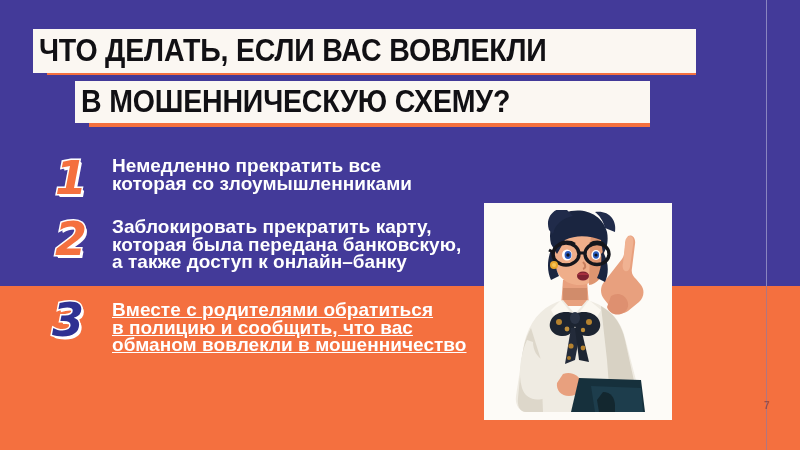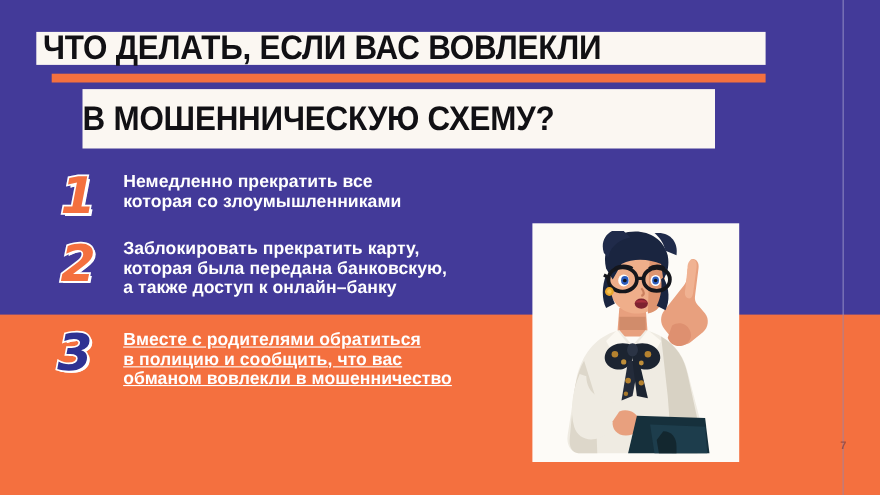--- a/index.html
+++ b/index.html
@@ -47,26 +47,26 @@
     white-space:nowrap;
     display:flex;align-items:center;
     box-sizing:border-box;
   }
   .title-line .txt{
     display:block;
     transform:scaleX(0.92);
     transform-origin:left center;
   }
   .title-line-1{
-    left:33px;top:29px;width:663px;height:30px;
+    left:33px;top:29px;width:663px;height:44px;
     padding-left:6px;font-size:31px;line-height:42px;
   }
   .title-line-2{
-    left:75px;top:81px;width:575px;height:54px;
-    font-size:31px;line-height:42px;
+    left:75px;top:81px;width:575px;height:42px;
+    padding-left:6px;font-size:31px;line-height:42px;
   }
   .title-underline{
     position:absolute;background:#F4703F;height:8px;
   }
   .title-underline-1{left:47px;top:67px;width:649px;}
   .title-underline-2{left:89px;top:119px;width:561px;}
 
   
   .list{
     position:absolute;left:0;top:0;width:470px;height:450px;
@@ -86,21 +86,21 @@
     text-shadow:
       2px 2px 0 #FFFFFF,
       2.5px 2.5px 0 #FFFFFF;
   }
   .num-orange{color:#F4703F;}
   .num-purple{color:#2F3192;}
 
   .item-text{
     position:absolute;left:57px;top:2px;
     color:#FFFFFF;
-    font-size:16px;
+    font-size:19px;
     line-height:17.6px;
     font-weight:600;
     letter-spacing:0.05px;
     white-space:nowrap;
   }
   .item-3 .item-text{left:60px;top:4px;text-decoration:underline;}
 
   
   .photo-frame{
     position:absolute;left:484px;top:203px;width:188px;height:217px;

